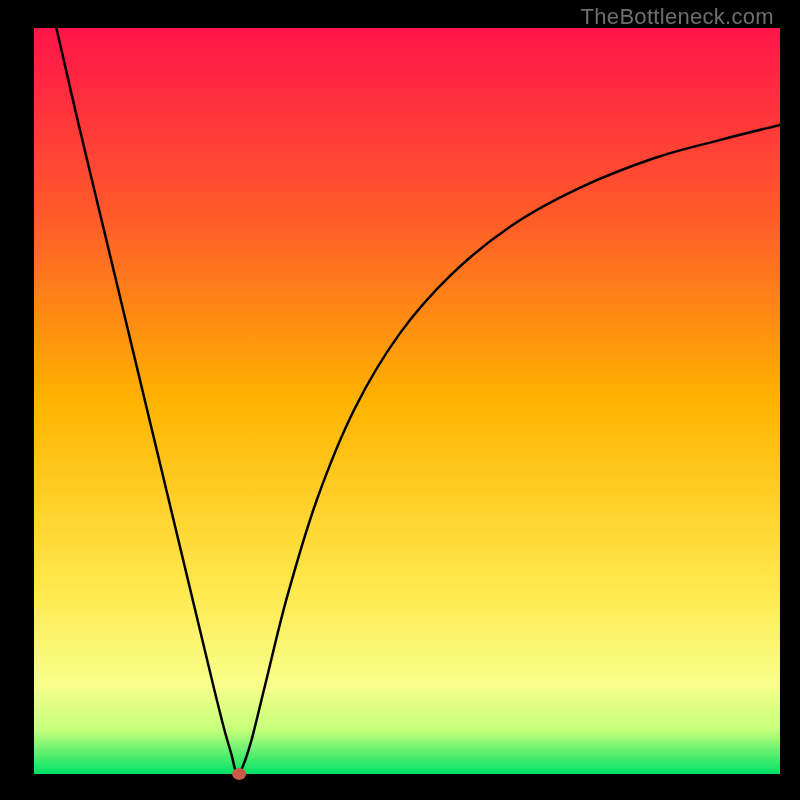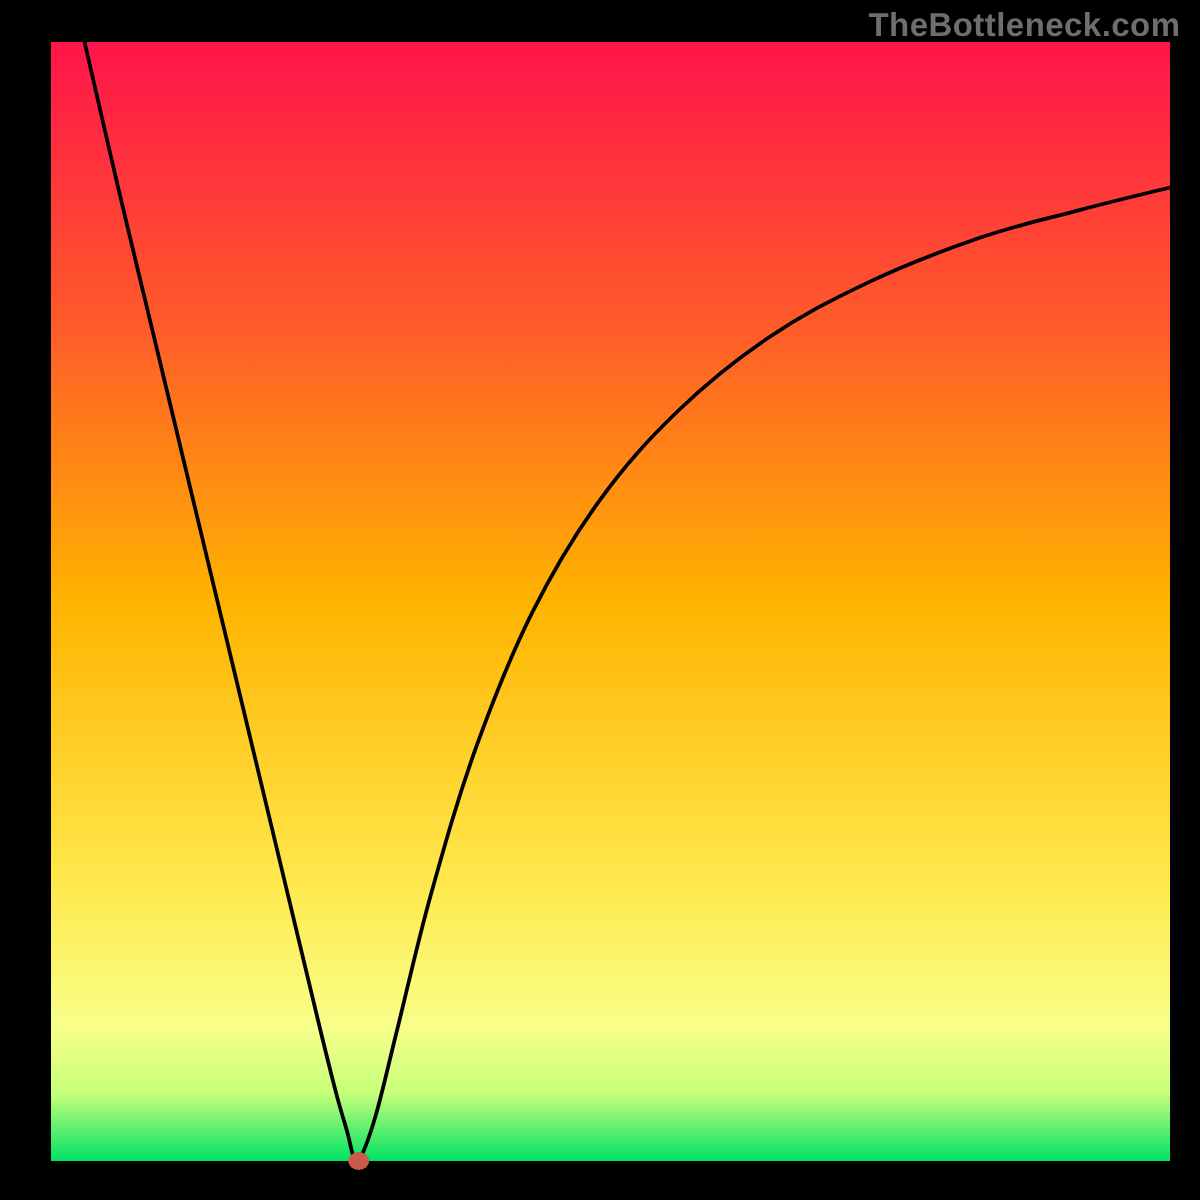--- a/index.html
+++ b/index.html
@@ -13,24 +13,24 @@
   }
   .frame {
     position: relative;
     width: 800px;
     height: 800px;
     background: #000;
   }
   .watermark {
     position: absolute;
     top: 4px;
-    right: 13px;
+    right: 26px;
     color: #6e6e6e;
     font-size: 22px;
-    font-weight: 700;
+    font-weight: 400;
     letter-spacing: 0.3px;
     z-index: 20;
   }
   svg {
     display: block;
   }
 </style>
 </head>
 <body>
 

